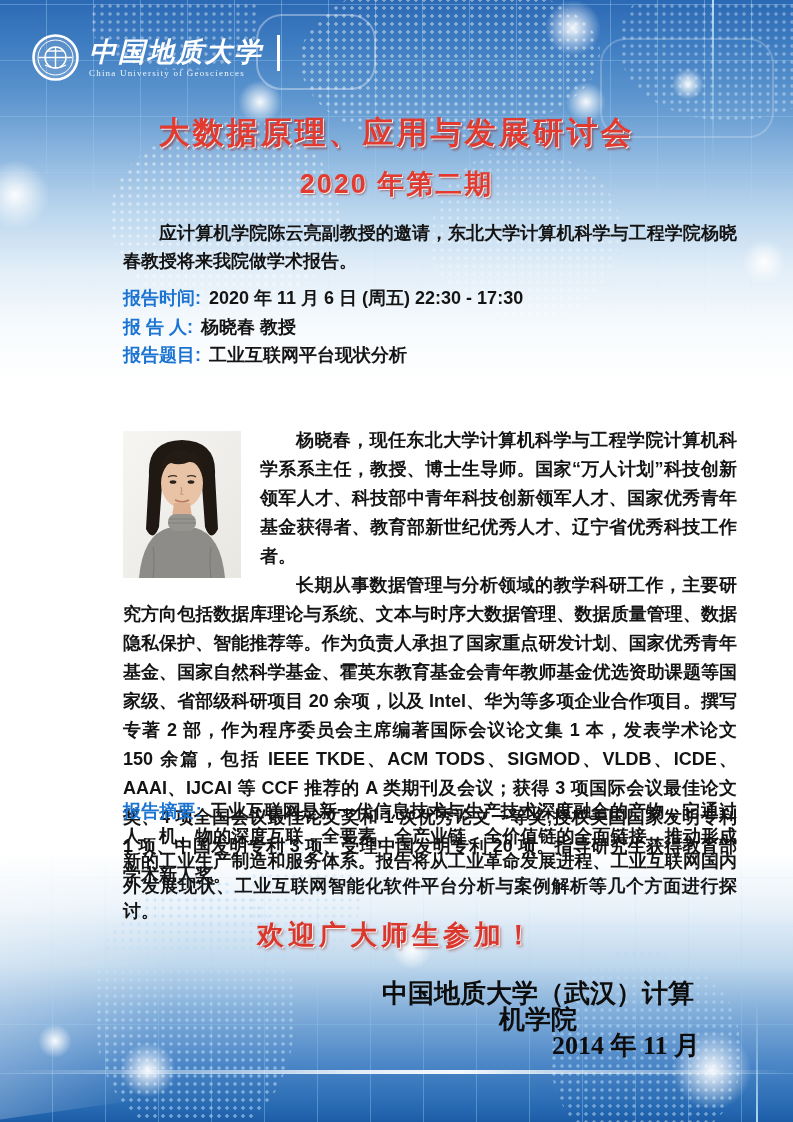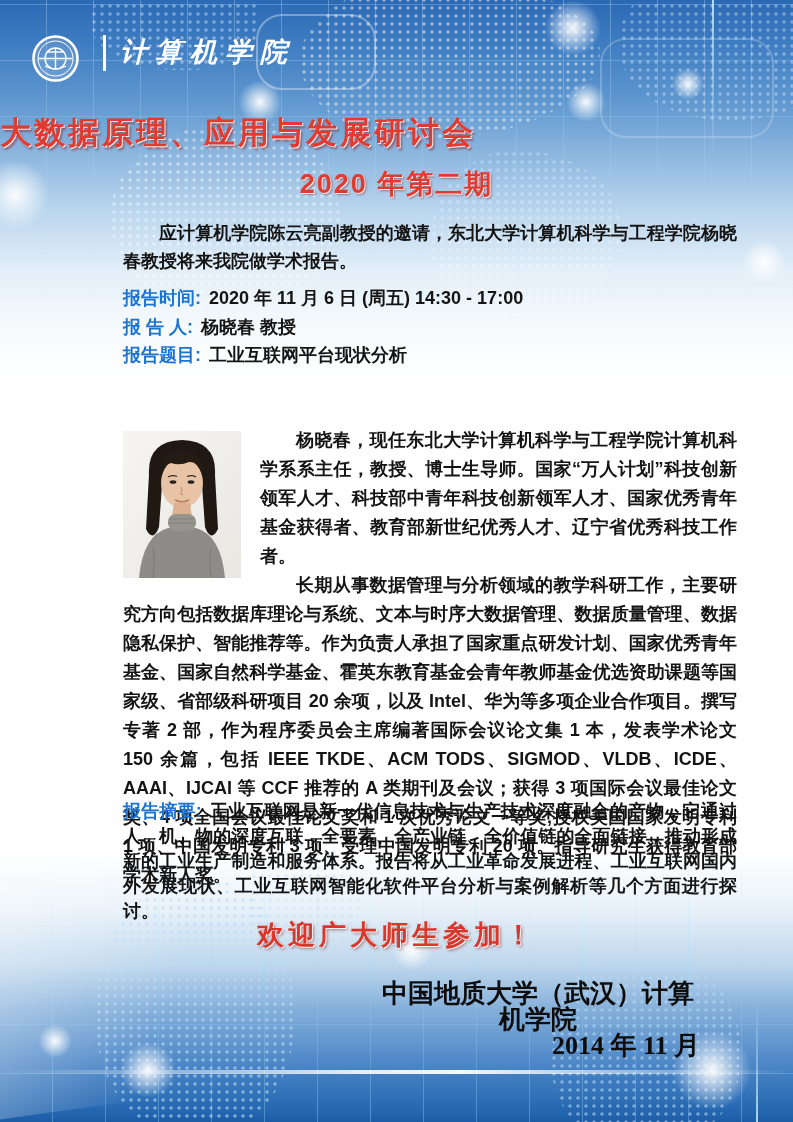--- a/index.html
+++ b/index.html
@@ -51,21 +51,21 @@
   .emblem{width:47px;height:47px;flex:0 0 auto;}
   .logo-names{margin-left:10px;display:flex;align-items:center;}
   .uni-cn{font-family:"Liberation Serif","DejaVu Serif",serif;font-style:italic;font-weight:bold;
           font-size:27px;letter-spacing:2px;color:#fff;line-height:28px;}
   .uni-en{font-family:"Liberation Serif","DejaVu Serif",serif;font-size:9px;letter-spacing:1.2px;color:#eef5fc;margin-top:2px;}
   .logo-div{width:3px;height:36px;background:#fff;margin:0 14px 10px 14px;align-self:center;}
   .school-cn{font-family:"Liberation Serif","DejaVu Serif",serif;font-style:italic;font-weight:bold;
              font-size:27px;letter-spacing:8px;color:#fff;margin-bottom:12px;}
 
   
-  .main-title{position:absolute;left:0;top:112px;width:100%;
+  .main-title{position:absolute;left:0;top:112px;width:100%;text-align:center;
     font-size:31px;font-weight:bold;letter-spacing:3px;color:#e23a2e;
     text-shadow:1px 1px 0 rgba(255,255,255,.85),2.5px 2.5px 2px rgba(140,20,10,.45);}
   .sub-title{position:absolute;left:0;top:166px;width:100%;text-align:center;
     font-size:27px;font-weight:bold;letter-spacing:2px;color:#e23a2e;
     text-shadow:1px 1px 0 rgba(255,255,255,.85),2px 2px 2px rgba(140,20,10,.45);}
 
   
   .content{position:absolute;left:90px;width:614px;color:#141414;margin-left:33px;}
   .intro{top:219px;font-size:18px;font-weight:bold;line-height:28px;text-align:justify;}
   .intro p{margin:0;text-indent:2em;}
@@ -124,35 +124,38 @@
     <svg class="emblem" viewBox="0 0 47 47">
       <circle cx="23.5" cy="23.5" r="22" fill="rgba(255,255,255,0.14)" stroke="#ffffff" stroke-width="2.6"></circle>
       <circle cx="23.5" cy="23.5" r="17.5" fill="none" stroke="#ffffff" stroke-width="1"></circle>
       <circle cx="23.5" cy="23.5" r="10.5" fill="none" stroke="#ffffff" stroke-width="1.4"></circle>
       <line x1="6.5" y1="23.5" x2="40.5" y2="23.5" stroke="#ffffff" stroke-width="1.4"></line>
       <line x1="15.5" y1="17" x2="31.5" y2="17" stroke="#ffffff" stroke-width="1.4"></line>
       <line x1="23.5" y1="13" x2="23.5" y2="34" stroke="#ffffff" stroke-width="1.4"></line>
       <path d="M13 31 q10.5 6 21 0" fill="none" stroke="#ffffff" stroke-width="1.2"></path>
     </svg>
     <div class="logo-names">
+      <div>
+        <div class="uni-cn">中国地质大学</div>
+        <div class="uni-en">China University of Geosciences</div>
+      </div>
       <div class="logo-div"></div>
-      <div class="school-cn">计算机学院</div>
     </div>
   </div>
 
   <div class="main-title">大数据原理、应用与发展研讨会</div>
   <div class="sub-title">2020 年第二期</div>
 
   <div class="content intro" style="position:absolute;">
     <p>应计算机学院陈云亮副教授的邀请，东北大学计算机科学与工程学院杨晓春教授将来我院做学术报告。</p>
   </div>
 
   <div class="content infoblock" style="position:absolute;">
     <div class="inforow">
-      <span class="lbl">报告时间:</span><span class="val">2020 年 11 月 6 日 (周五) 14:30 - 17:00</span>
+      <span class="lbl">报告时间:</span><span class="val">2020 年 11 月 6 日 (周五) 22:30 - 17:30</span>
     </div>
     <div class="inforow">
       <span class="lbl">报 告 人:</span><span class="val">杨晓春 教授</span>
     </div>
     <div class="inforow">
       <span class="lbl">报告题目:</span><span class="val">工业互联网平台现状分析</span>
     </div>
   </div>
 
   <div class="content bio" style="position:absolute;">

